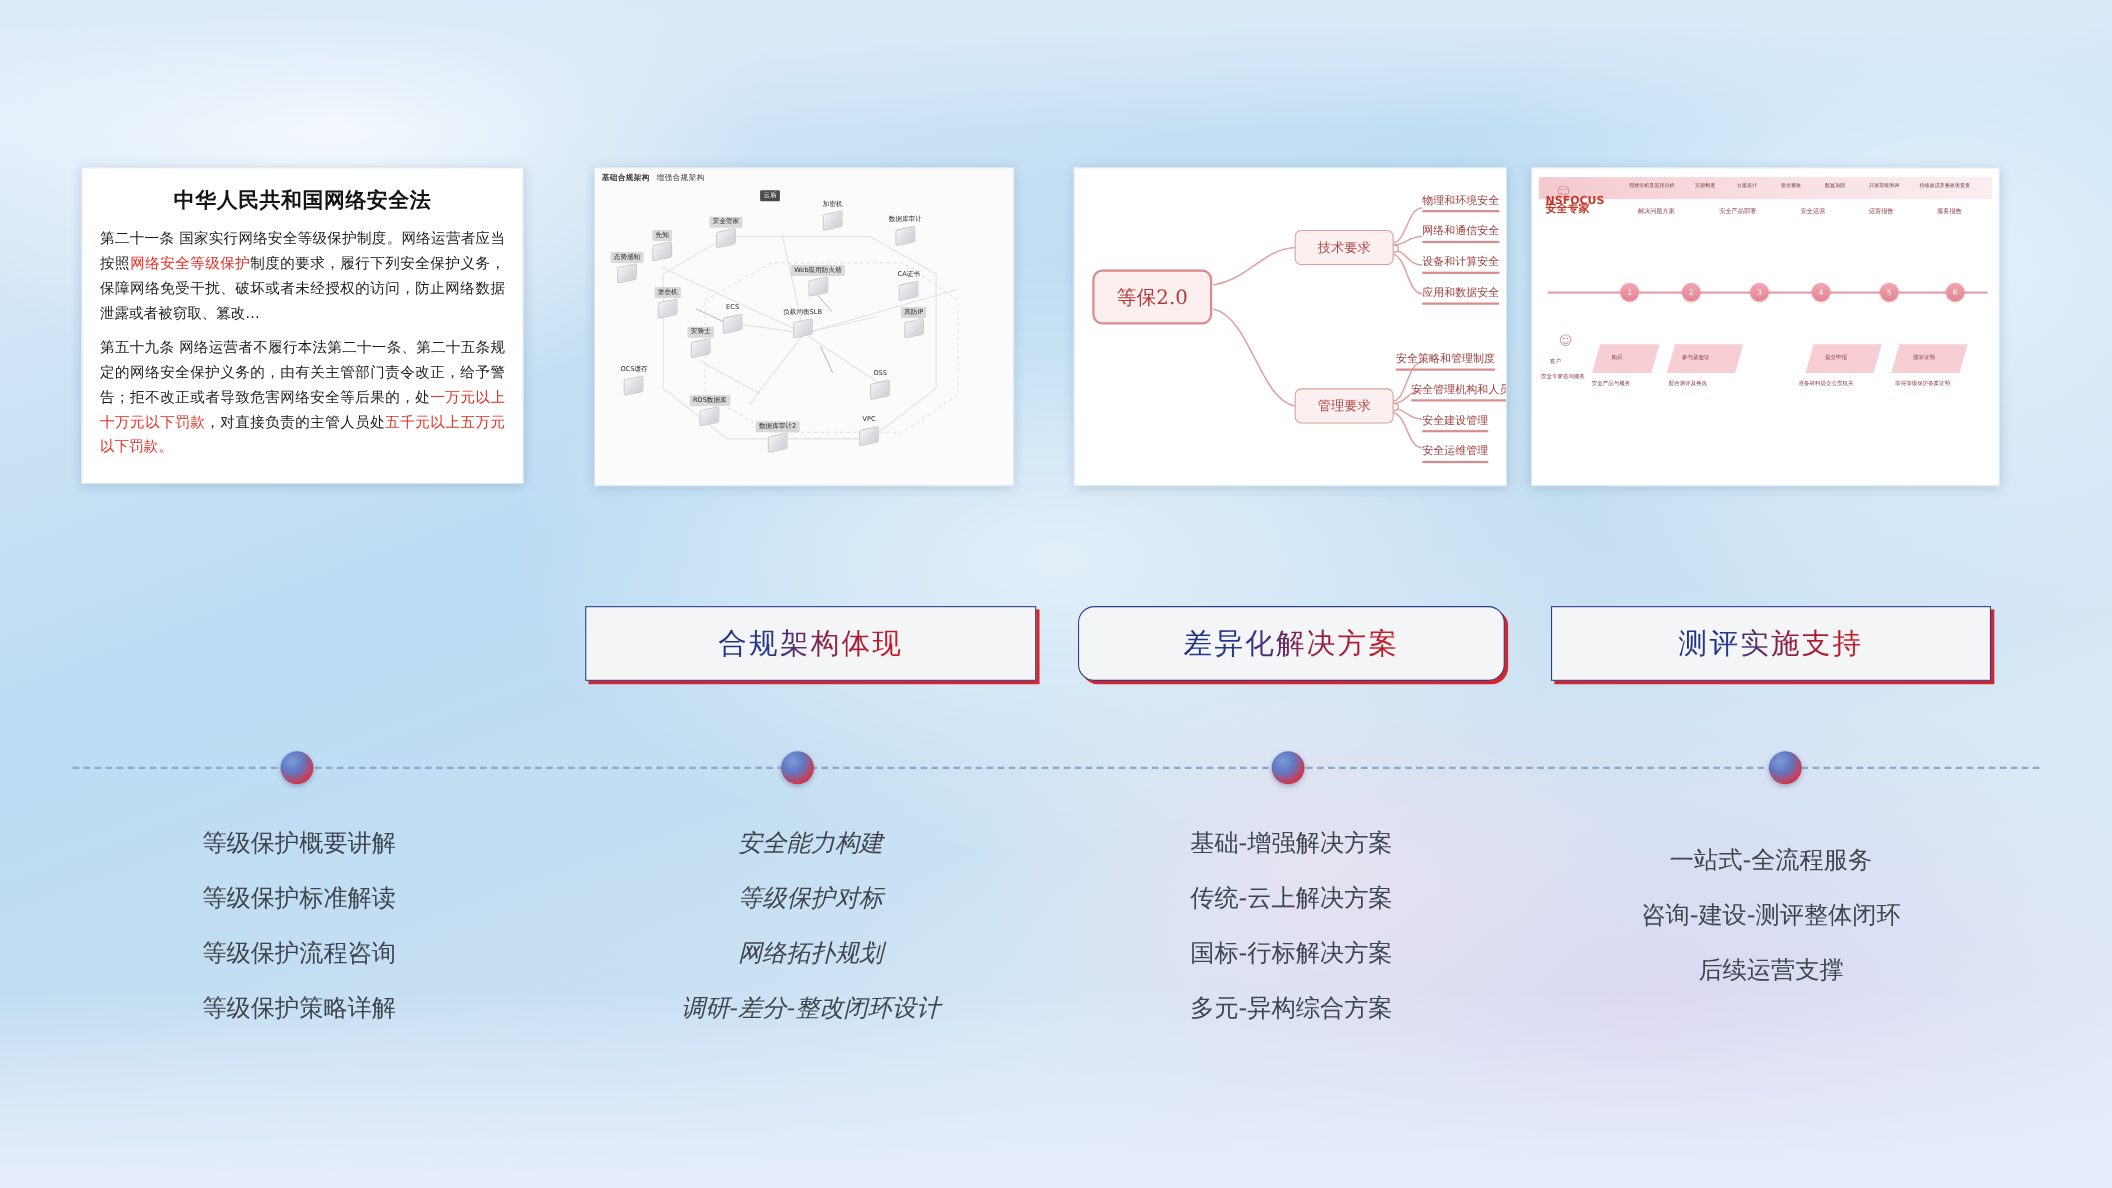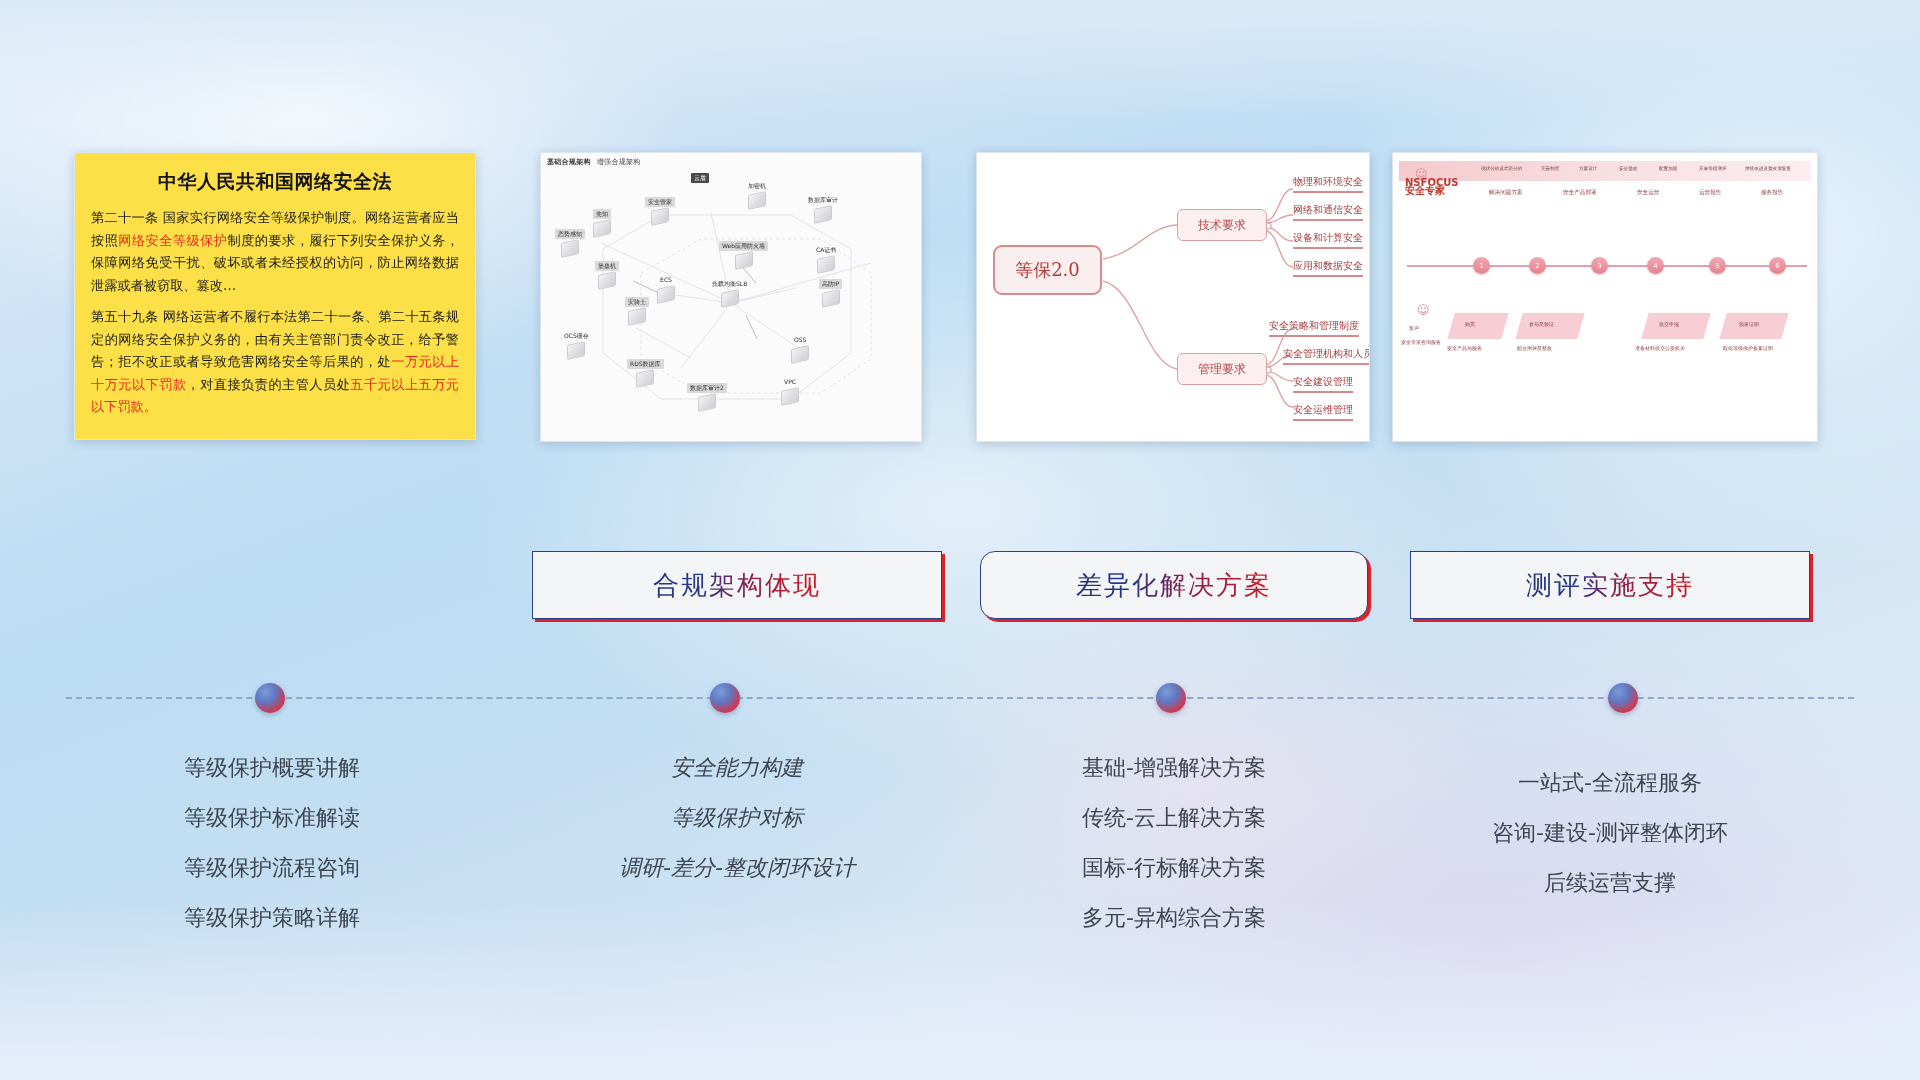--- a/index.html
+++ b/index.html
@@ -26,21 +26,21 @@
   #bg .l7{position:absolute;inset:0;
     background:radial-gradient(ellipse 430px 300px at 62% 72%, rgba(246,228,238,.5) 0%, rgba(246,228,238,0) 70%);}
   #bg .l8{position:absolute;left:0;top:0;width:100%;height:120px;
     background:linear-gradient(180deg,#dbeaf8 0%,rgba(219,234,248,0) 100%);}
   #bg .l9{position:absolute;left:0;bottom:0;width:100%;height:180px;
     background:linear-gradient(0deg,#e7eefb 0%,rgba(231,238,251,0) 100%);}
 
   #stage{position:absolute;inset:0;z-index:2;}
 
   
-  .card{position:absolute;background:#fde047;
+  .card{position:absolute;background:#ffffff;
     box-shadow:0 2px 10px rgba(40,70,110,.22);
     border:1px solid #dde6ef;overflow:hidden;}
 
   
   .law{padding:14px 16px 10px 16px;box-sizing:border-box;}
   .law h1{font-size:19px;font-weight:bold;color:#141414;margin:2px 0 12px 0;text-align:center;
     letter-spacing:.5px;font-family:"DejaVu Sans","Liberation Sans",sans-serif;}
   .law p{font-size:13.2px;line-height:22.5px;color:#1b1b1b;margin:0 0 9px 0;text-align:justify;}
   .law .art{font-weight:normal;}
   .law .red{color:#e8291d;}
@@ -320,20 +320,21 @@
   <div class="col" style="left:76px;width:392px;top:743px;">
     <div class="li">等级保护概要讲解</div>
     <div class="li">等级保护标准解读</div>
     <div class="li">等级保护流程咨询</div>
     <div class="li">等级保护策略详解</div>
   </div>
 
   <div class="col" style="left:532px;width:410px;top:743px;font-style:italic;">
     <div class="li">安全能力构建</div>
     <div class="li">等级保护对标</div>
+    <div class="li">网络拓扑规划</div>
     <div class="li">调研-差分-整改闭环设计</div>
   </div>
 
   <div class="col" style="left:980px;width:388px;top:743px;">
     <div class="li">基础-增强解决方案</div>
     <div class="li">传统-云上解决方案</div>
     <div class="li">国标-行标解决方案</div>
     <div class="li">多元-异构综合方案</div>
   </div>
 

